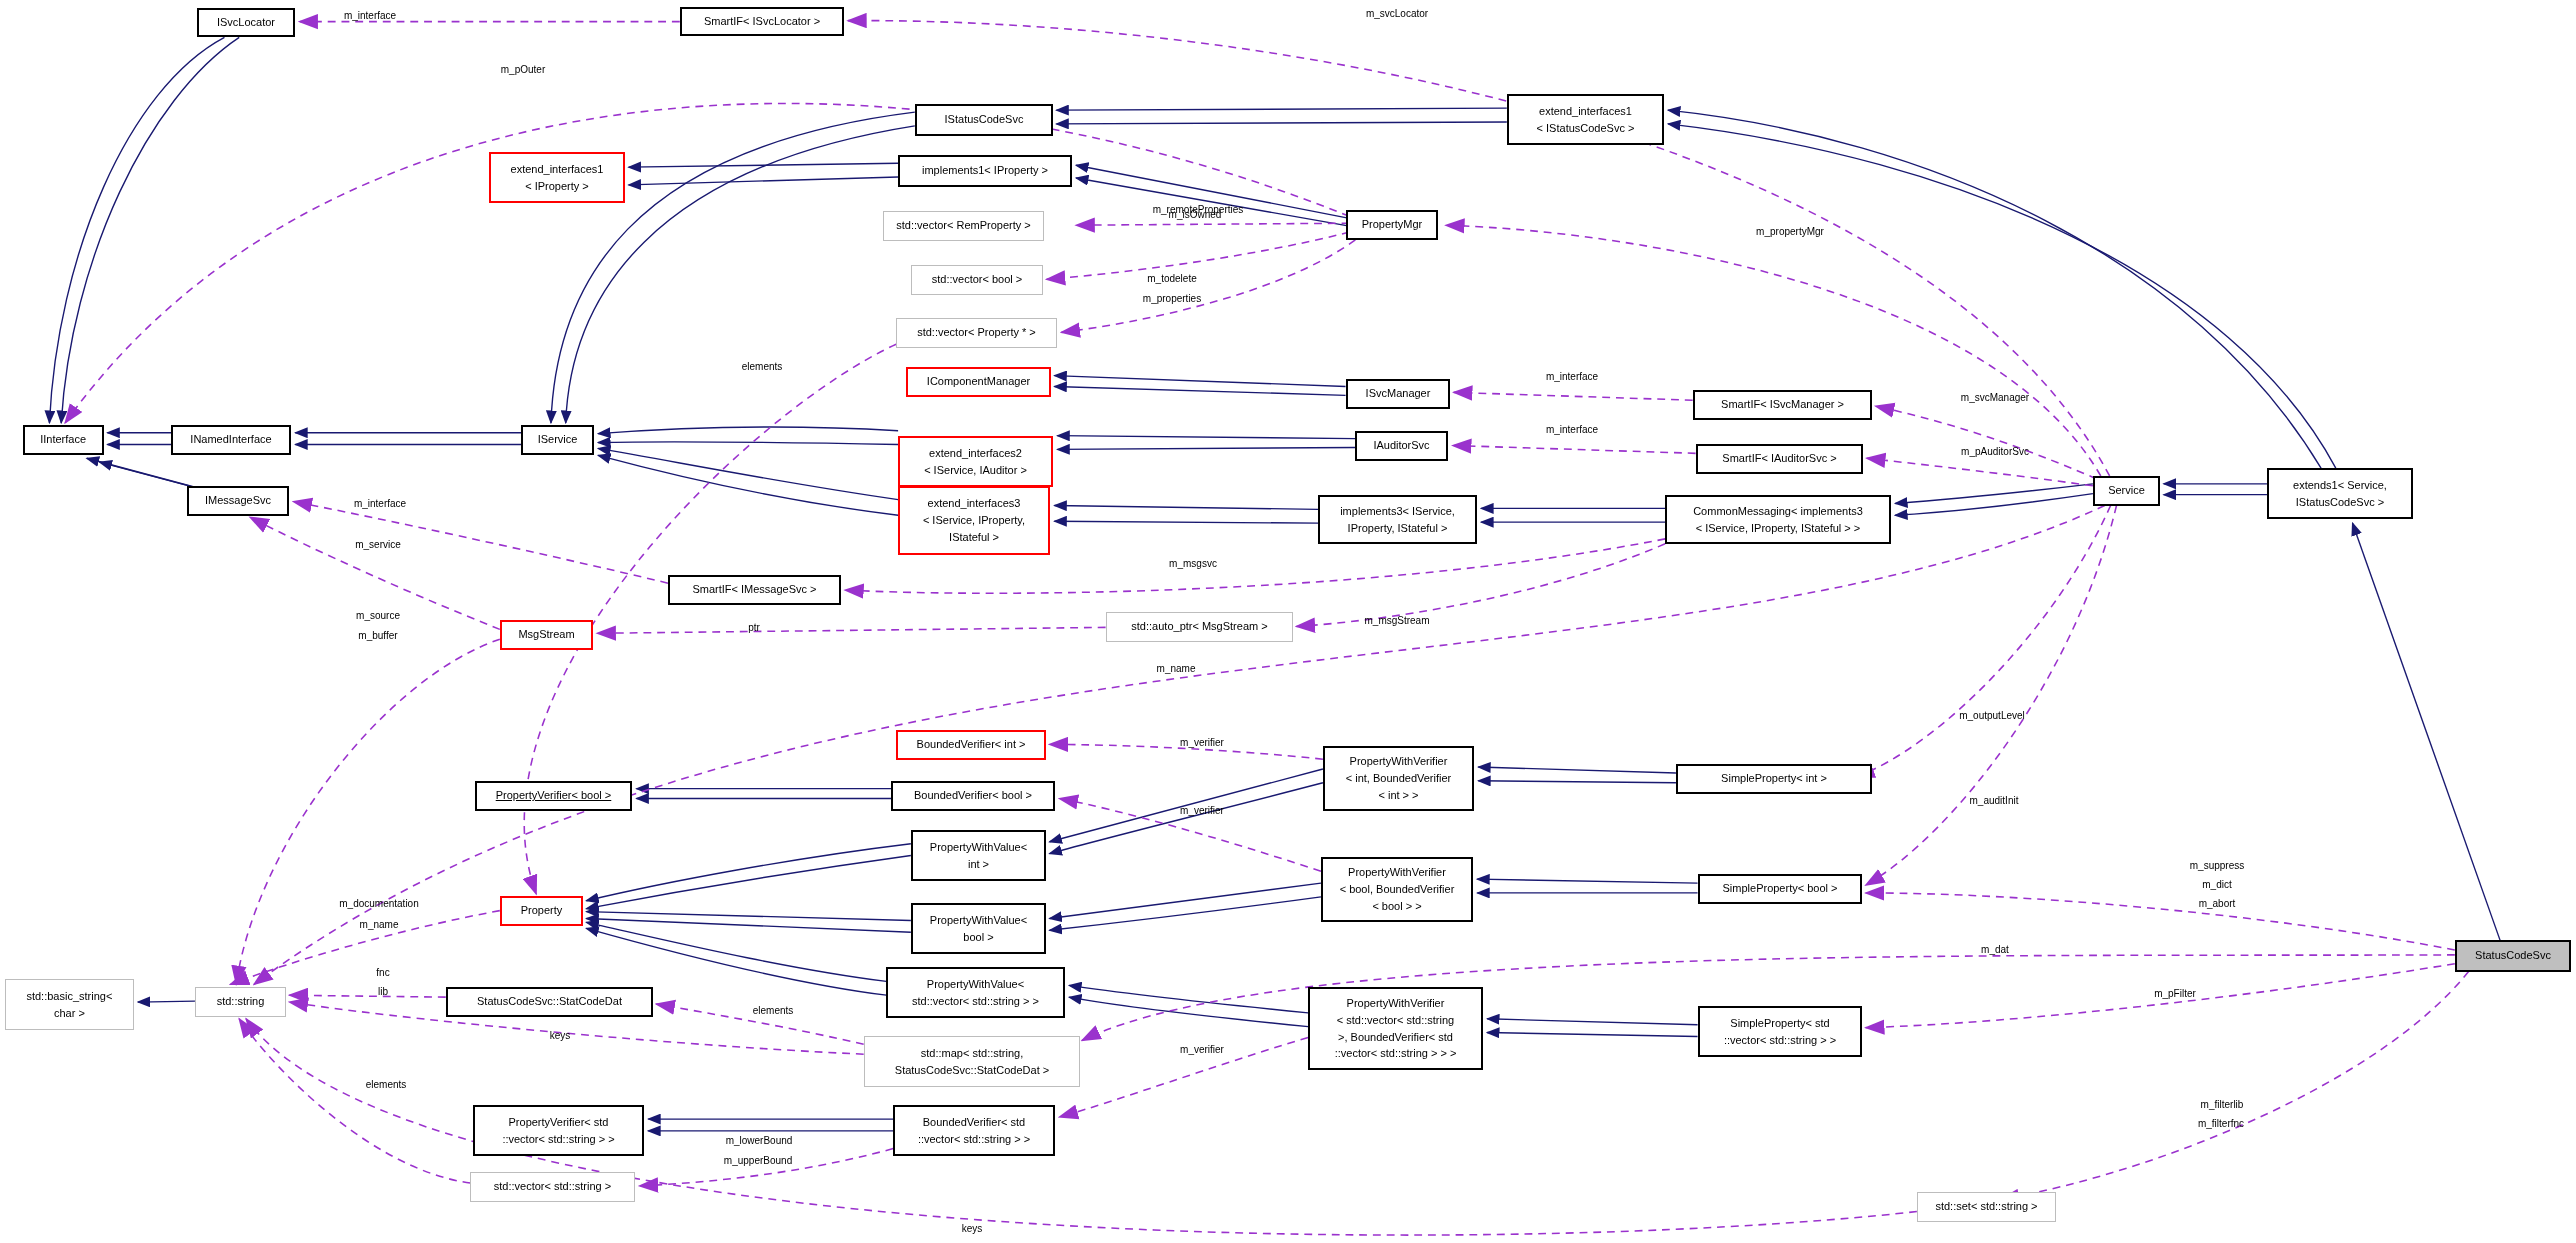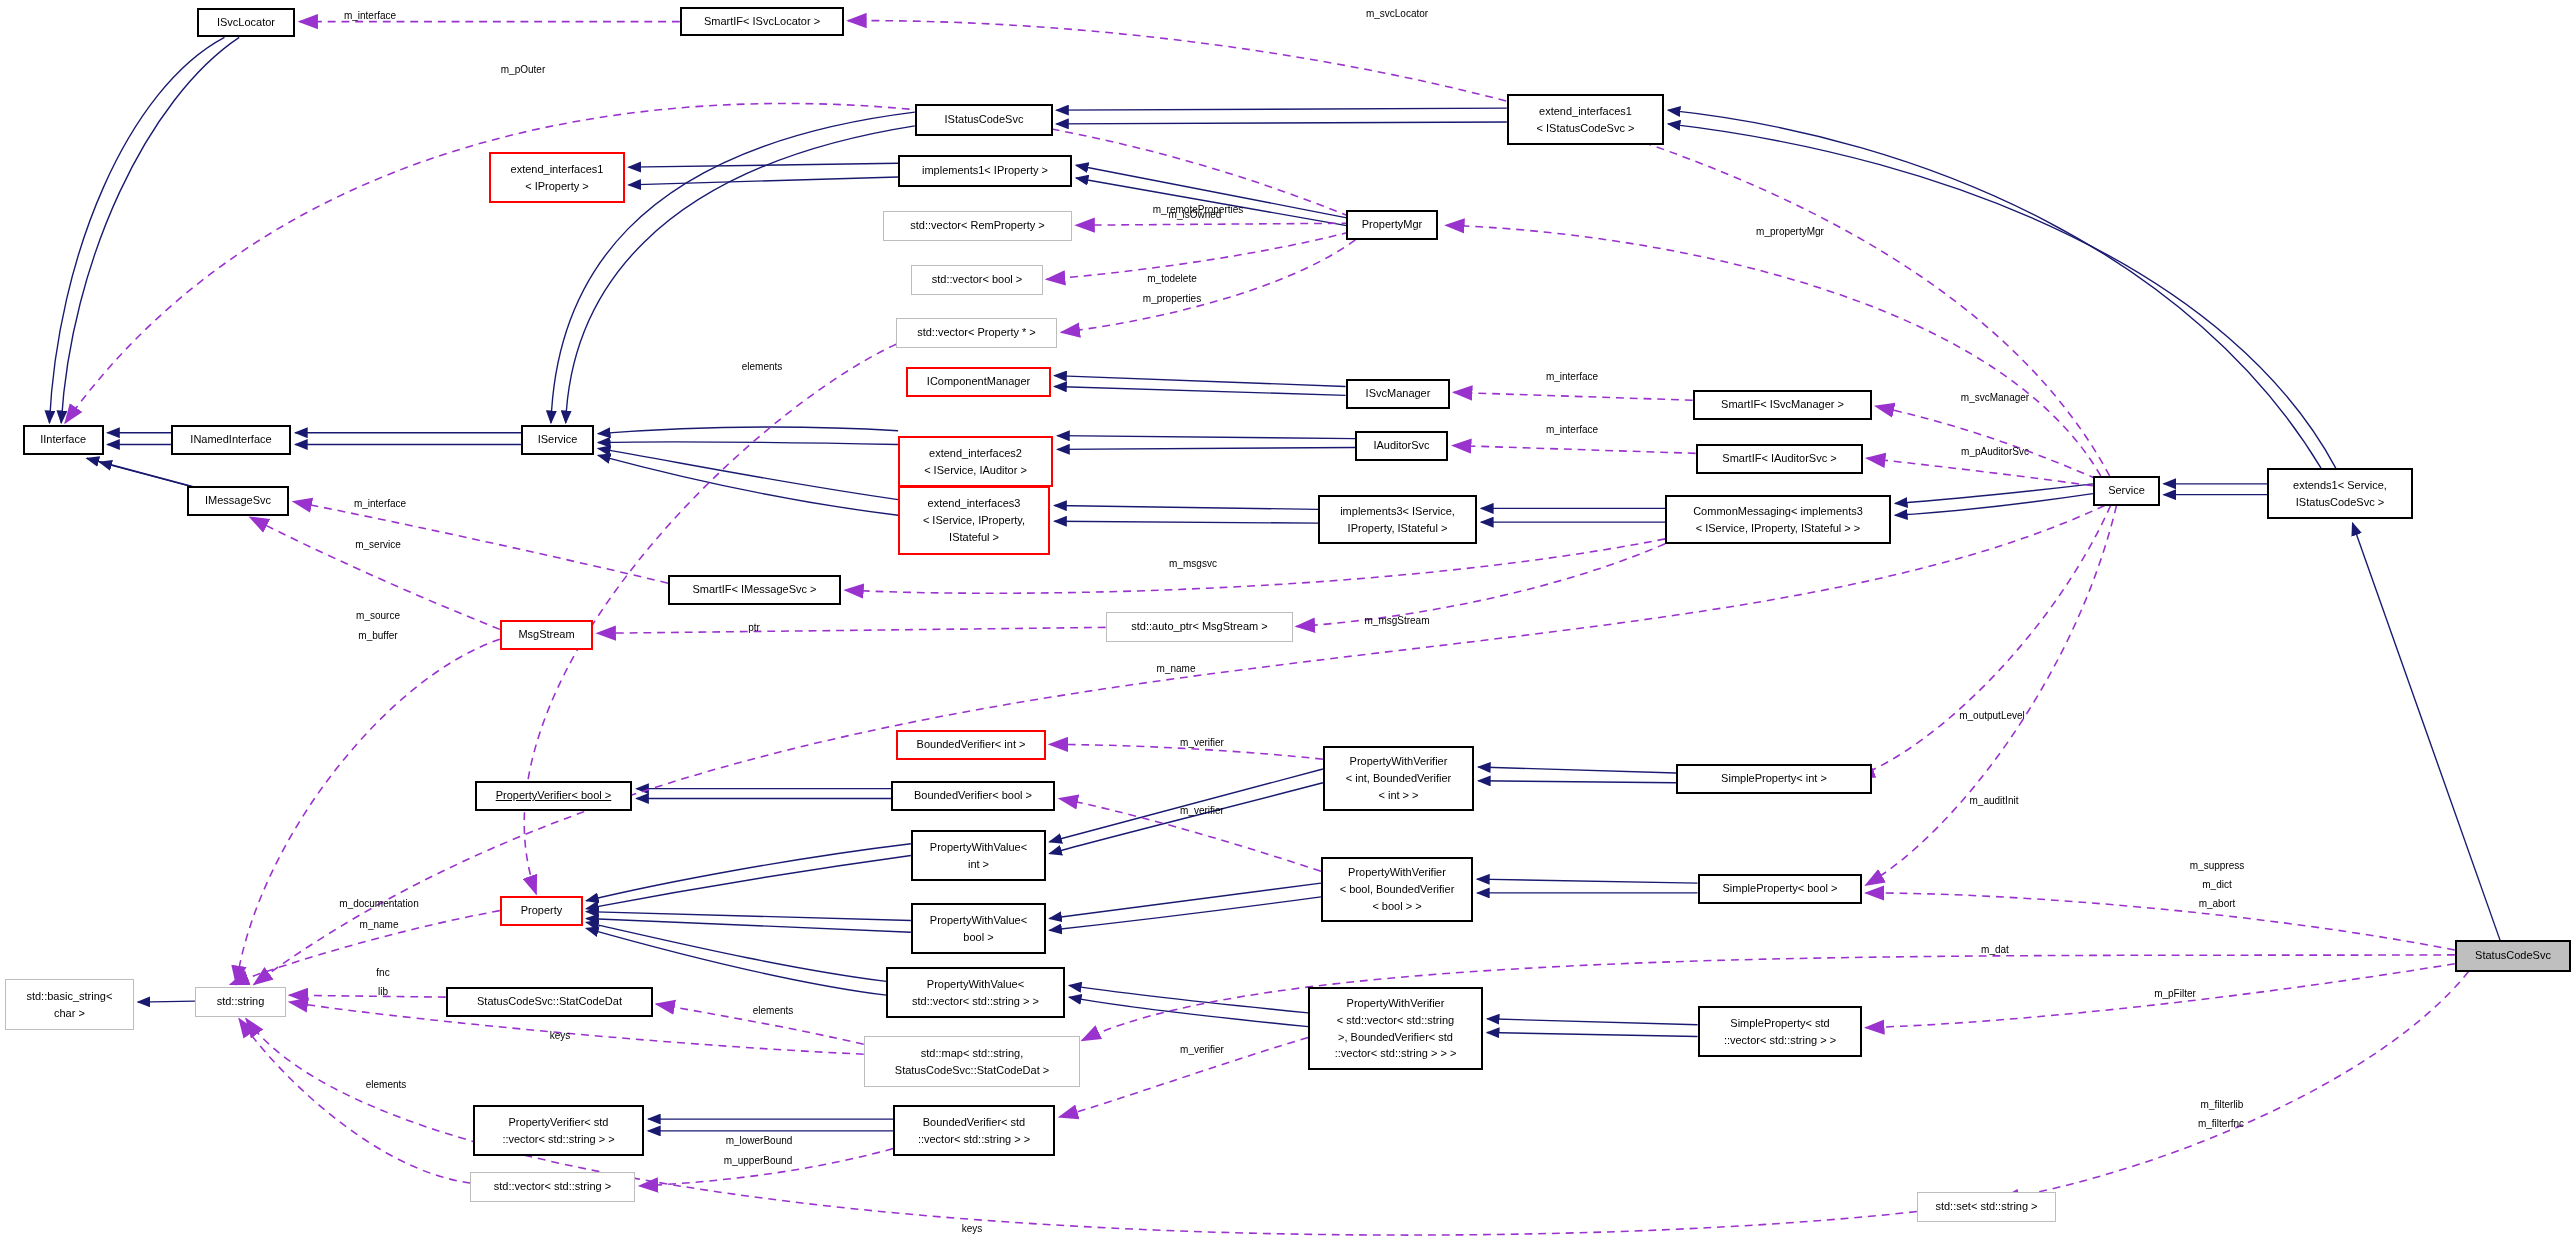--- a/index.html
+++ b/index.html
@@ -141,21 +141,21 @@
       <div class="nline">extend_interfaces1</div>
       <div class="nline">&lt; IStatusCodeSvc &gt;</div>
     </div>
     <div class="node b-red" style="left: 489px; top: 152px; width: 136px; height: 51px;">
       <div class="nline">extend_interfaces1</div>
       <div class="nline">&lt; IProperty &gt;</div>
     </div>
     <div class="node b-black" style="left: 898px; top: 155px; width: 174px; height: 31.5px;">
       <div class="nline">implements1&lt; IProperty &gt;</div>
     </div>
-    <div class="node b-gray" style="left: 883px; top: 211px; width: 189px; height: 29.5px;">
+    <div class="node b-gray" style="left: 883px; top: 211px; width: 161px; height: 29.5px;">
       <div class="nline">std::vector&lt; RemProperty &gt;</div>
     </div>
     <div class="node b-black" style="left: 1346px; top: 210px; width: 92px; height: 29.5px;">
       <div class="nline">PropertyMgr</div>
     </div>
     <div class="node b-gray" style="left: 911px; top: 265px; width: 132px; height: 29.5px;">
       <div class="nline">std::vector&lt; bool &gt;</div>
     </div>
     <div class="node b-gray" style="left: 896px; top: 318px; width: 161px; height: 29.5px;">
       <div class="nline">std::vector&lt; Property * &gt;</div>

